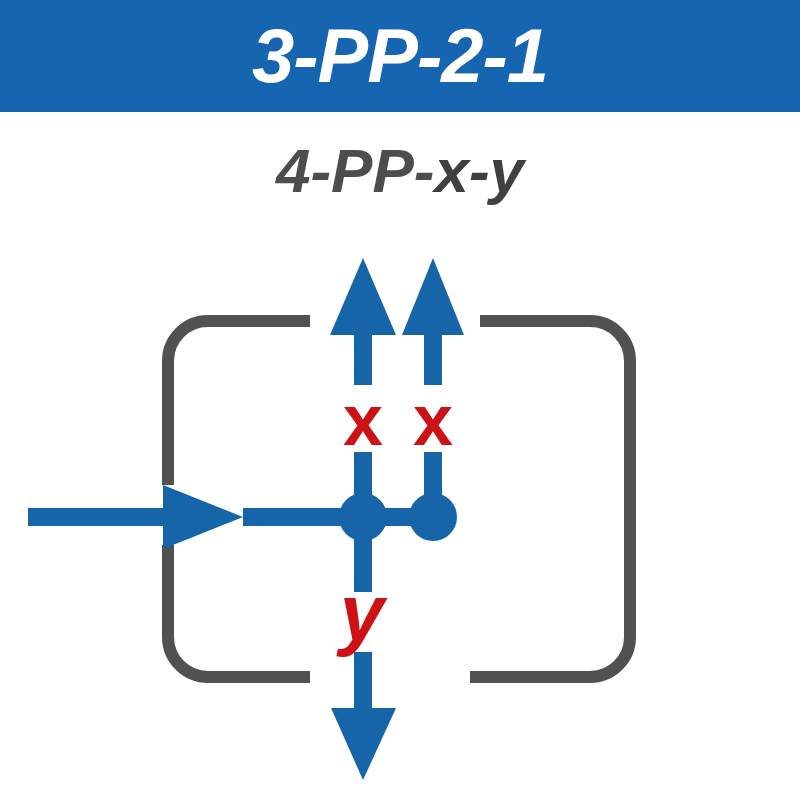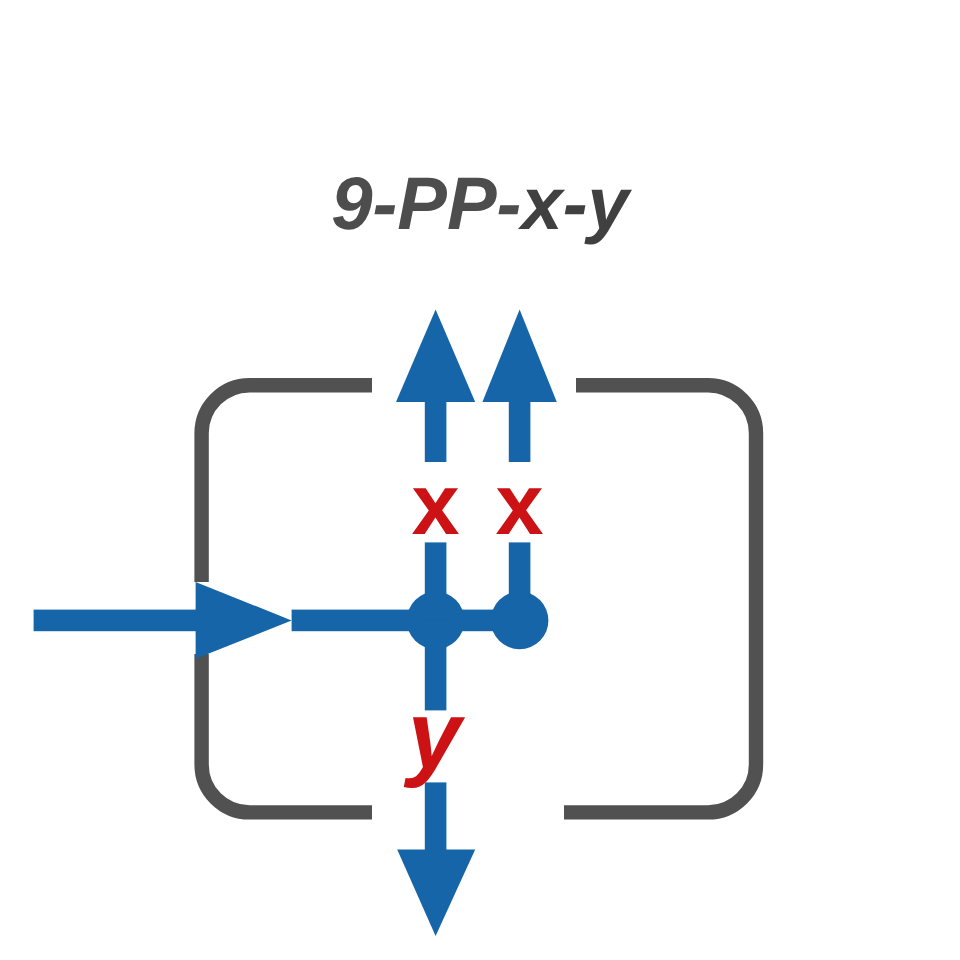--- a/index.html
+++ b/index.html
@@ -91,23 +91,26 @@
     font-style: italic;
     font-size: 80px;
     fill: #cc1214;
   }
 </style>
 </head>
 <body>
 
 <div id="page">
 
+  <div class="banner">
+    <div class="banner-title">3-PP-2-1</div>
+  </div>
 
   <div class="subtitle">
-    <span class="part-gray">9-PP-</span><span class="part-red">x-y</span>
+    <span class="part-gray">4-PP-</span><span class="part-red">x-y</span>
   </div>
 
   <div class="diagram-wrap">
     <svg class="diagram-svg" viewBox="0 0 800 560" xmlns="http://www.w3.org/2000/svg">
 
       <g fill="none" stroke="#515151" stroke-width="12" stroke-linecap="butt">
 
         <path d="M 310 81 L 208 81 A 40 40 0 0 0 168 121 L 168 245"></path>
 
         <path d="M 480 81 L 590 81 A 40 40 0 0 1 630 121 L 630 397 A 40 40 0 0 1 590 437 L 470 437"></path>

